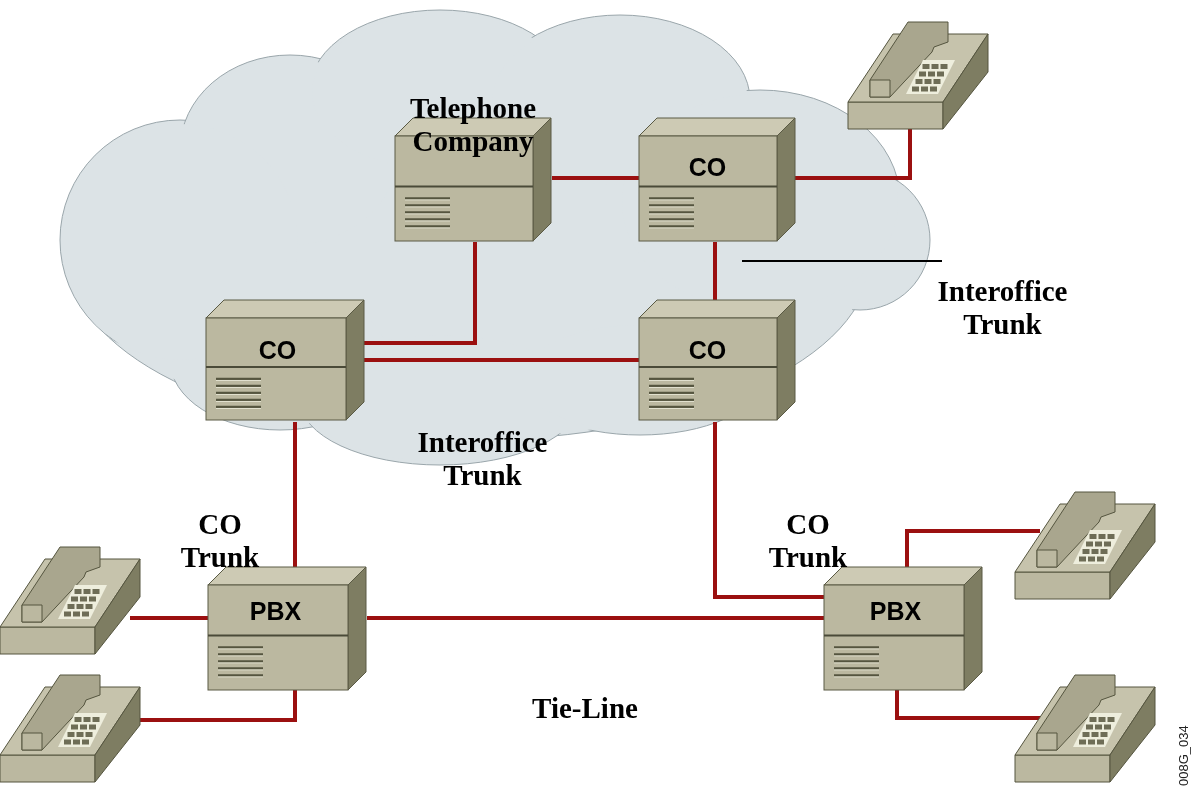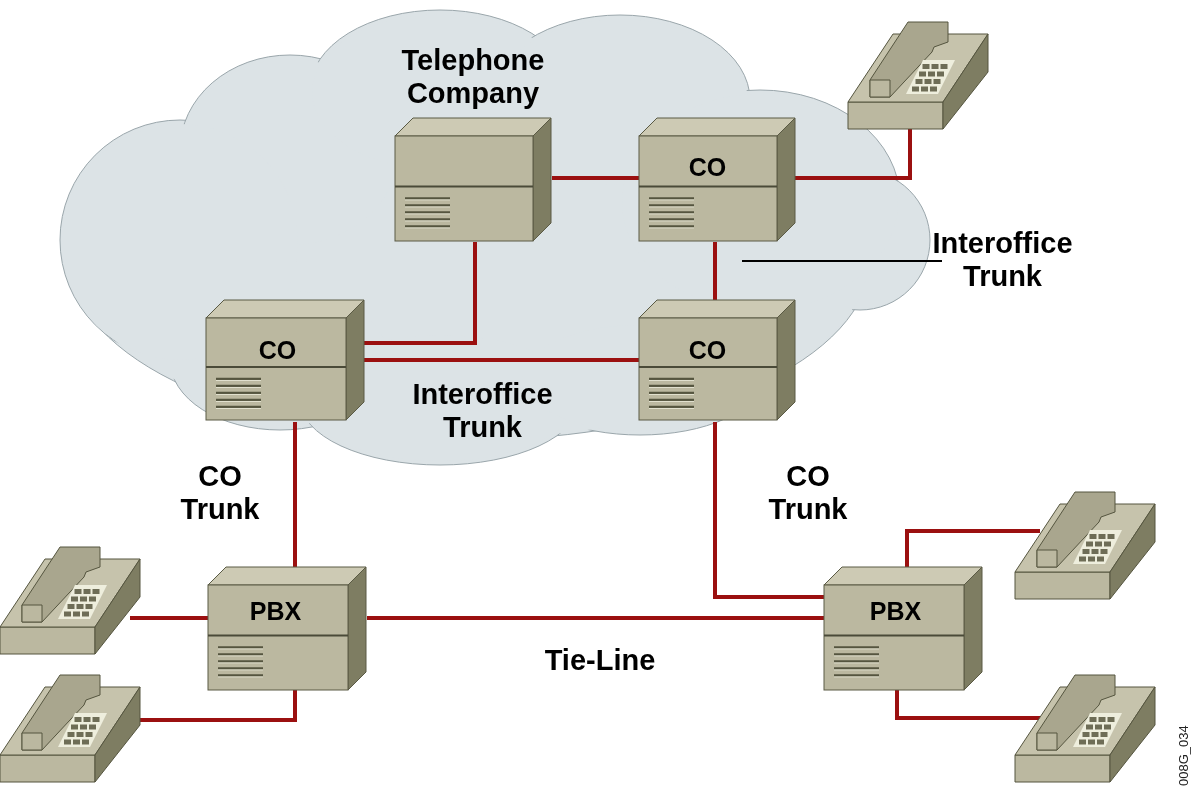--- a/index.html
+++ b/index.html
@@ -1,18 +1,18 @@
 <!DOCTYPE html>
 <html><head>
 <meta charset="utf-8">
 <style>
   html, body { margin:0; padding:0; background:#ffffff; }
   body { width:1198px; height:788px; position:relative; overflow:hidden; font-family:"Liberation Sans", sans-serif; }
   svg { position:absolute; left:0; top:0; }
-  .lbl { position:absolute; font-family:Liberation Sans, sans-serif; font-weight:bold; color:#000; text-align:center; line-height:33px; font-size:29px; white-space:pre; }
+  .lbl { position:absolute; font-family:Liberation Serif, serif; font-weight:bold; color:#000; text-align:center; line-height:33px; font-size:29px; white-space:pre;margin-top:48px; }
   .devlbl { position:absolute; font-family:"Liberation Sans", sans-serif; font-weight:bold; color:#000; font-size:25px; text-align:center; }
   .code { position:absolute; font-family:"Liberation Sans", sans-serif; font-size:13px; color:#222; transform:rotate(-90deg); transform-origin:left top; }
 </style>
 </head>
 <body>
 
 <svg width="1198" height="788" viewBox="0 0 1198 788">
 
   <g fill="#dce3e6" stroke="#9aa6ab" stroke-width="1">
     <ellipse cx="470" cy="260" rx="400" ry="180"></ellipse>
@@ -277,15 +277,15 @@
 <div class="devlbl" style="left:828px;top:597px;width:135px;">PBX</div>
 
 <div class="lbl" style="left:915px;top:227px;width:175px;">Interoffice
 Trunk</div>
 <div class="lbl" style="left:395px;top:378px;width:175px;">Interoffice
 Trunk</div>
 <div class="lbl" style="left:160px;top:460px;width:120px;">CO
 Trunk</div>
 <div class="lbl" style="left:748px;top:460px;width:120px;">CO
 Trunk</div>
-<div class="lbl" style="left:520px;top:644px;width:160px;">Tie-Line</div>
+<div class="lbl" style="left:505px;top:644px;width:160px;">Tie-Line</div>
 
 <div class="code" style="left:1176px;top:786px;">008G_034</div>
 
 </body></html>

